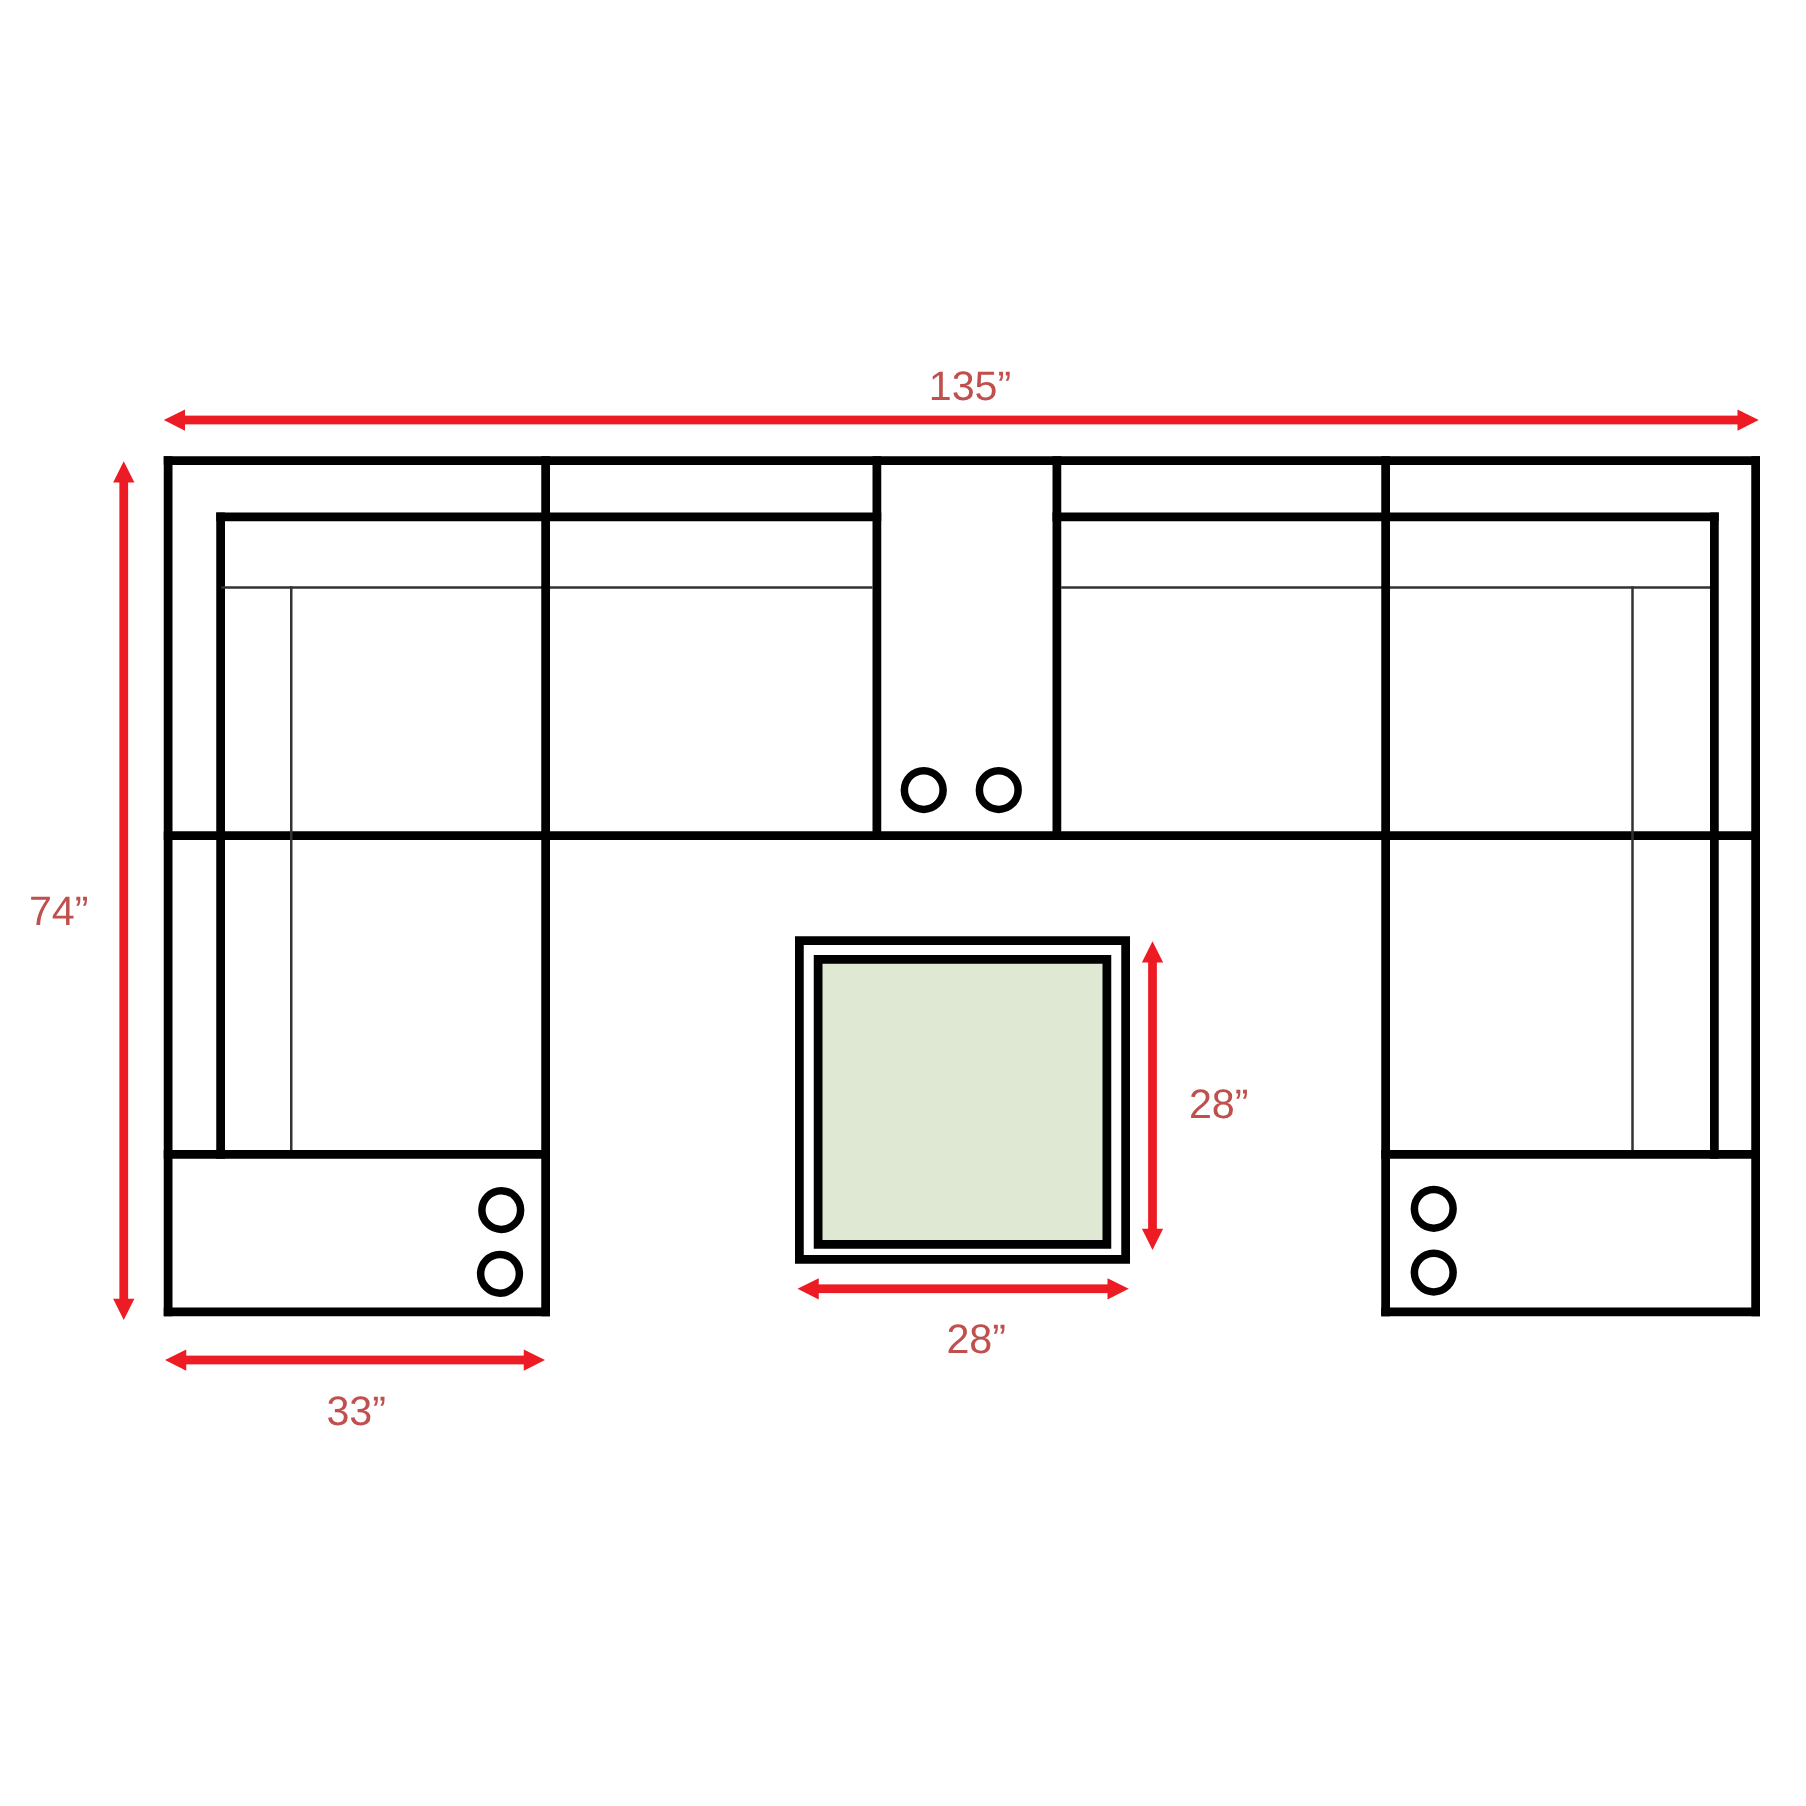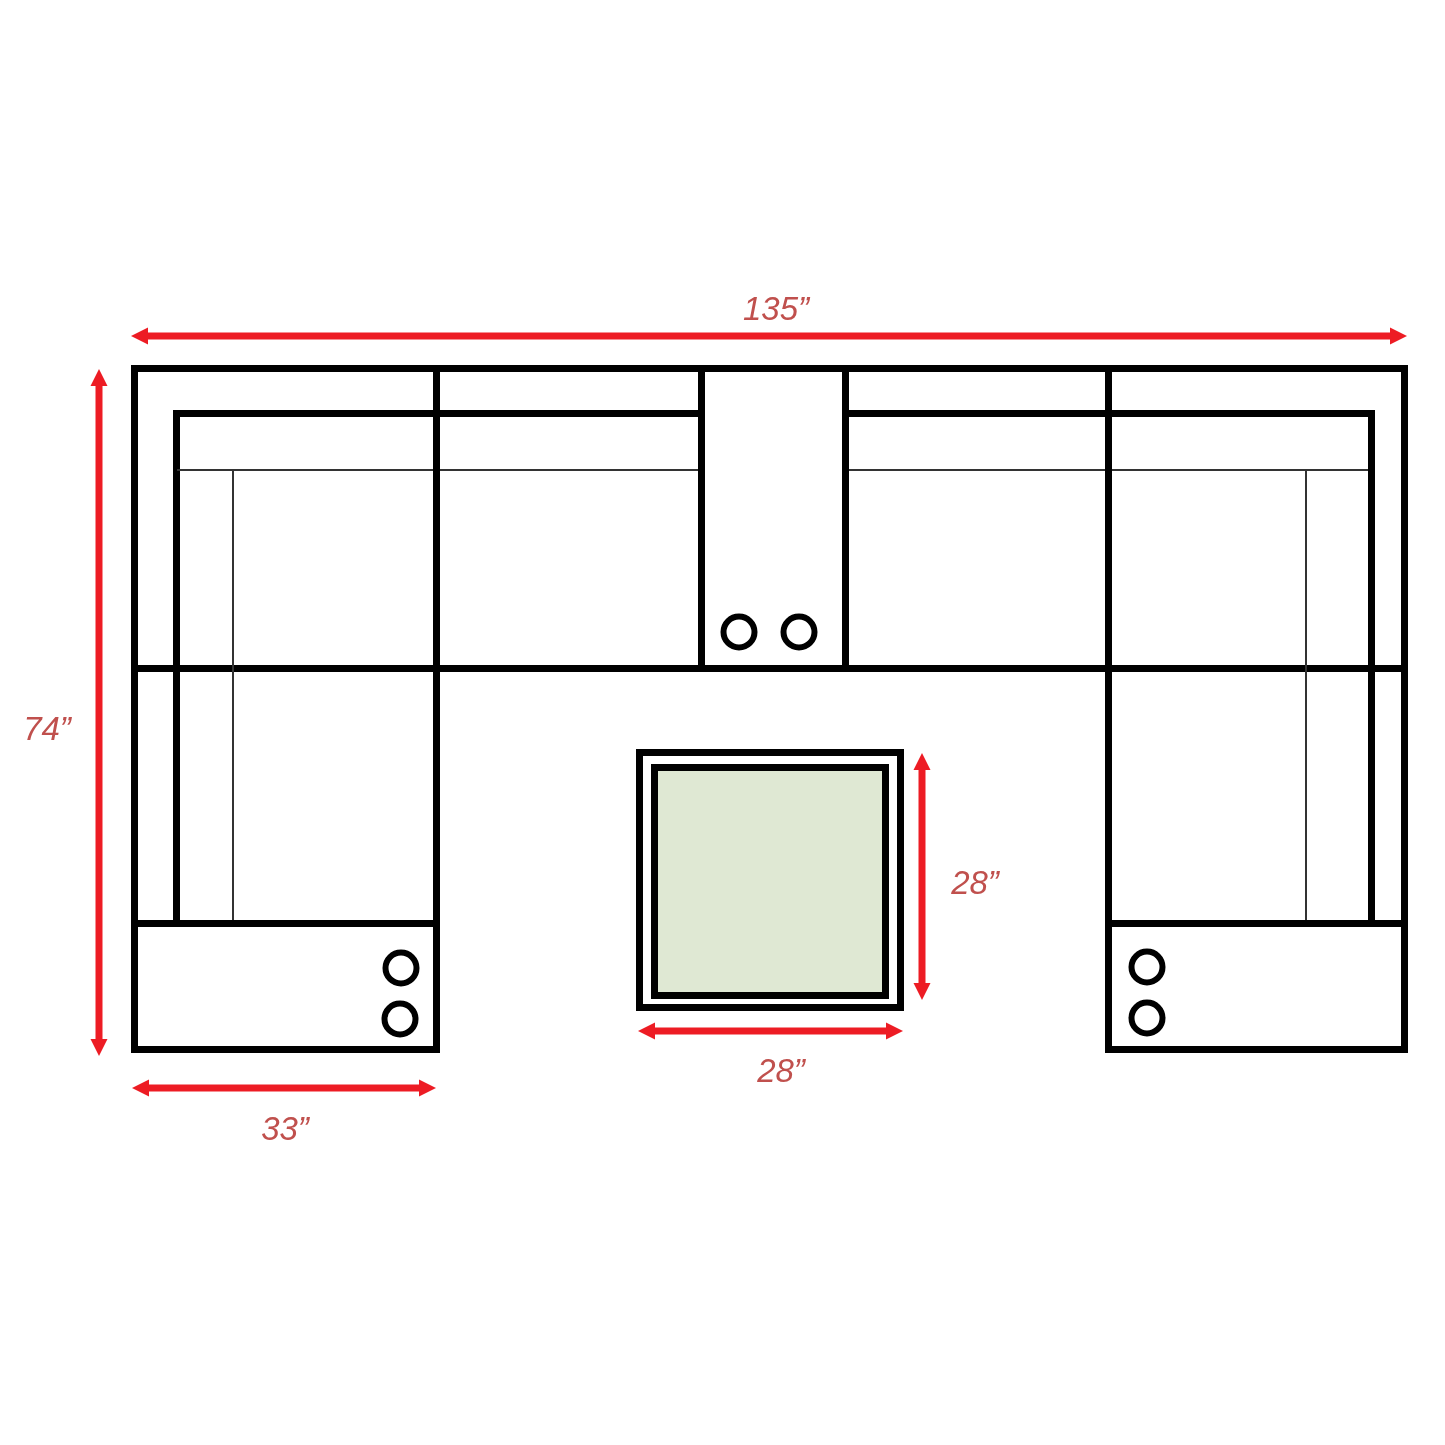--- a/index.html
+++ b/index.html
@@ -1,16 +1,16 @@
 <!DOCTYPE html>
 <html><head>
 <meta charset="utf-8">
 <style>
   html,body{margin:0;padding:0;background:#ffffff;}
-  .wrap{width:1445px;height:1445px;position:relative;background:#ffffff;font-style:italic;}
+  .wrap{width:1445px;height:1445px;position:relative;background:#ffffff;}
   text{font-family:"Liberation Sans", sans-serif;fill:#c0504d;}
 </style>
 </head>
 <body>
 <div class="wrap">
 <svg width="1445" height="1445" viewBox="0 0 1445 1445" xmlns="http://www.w3.org/2000/svg">
 
   <g>
         <rect x="0" y="0" width="1445" height="1445" fill="#ffffff"></rect>
       </g>

